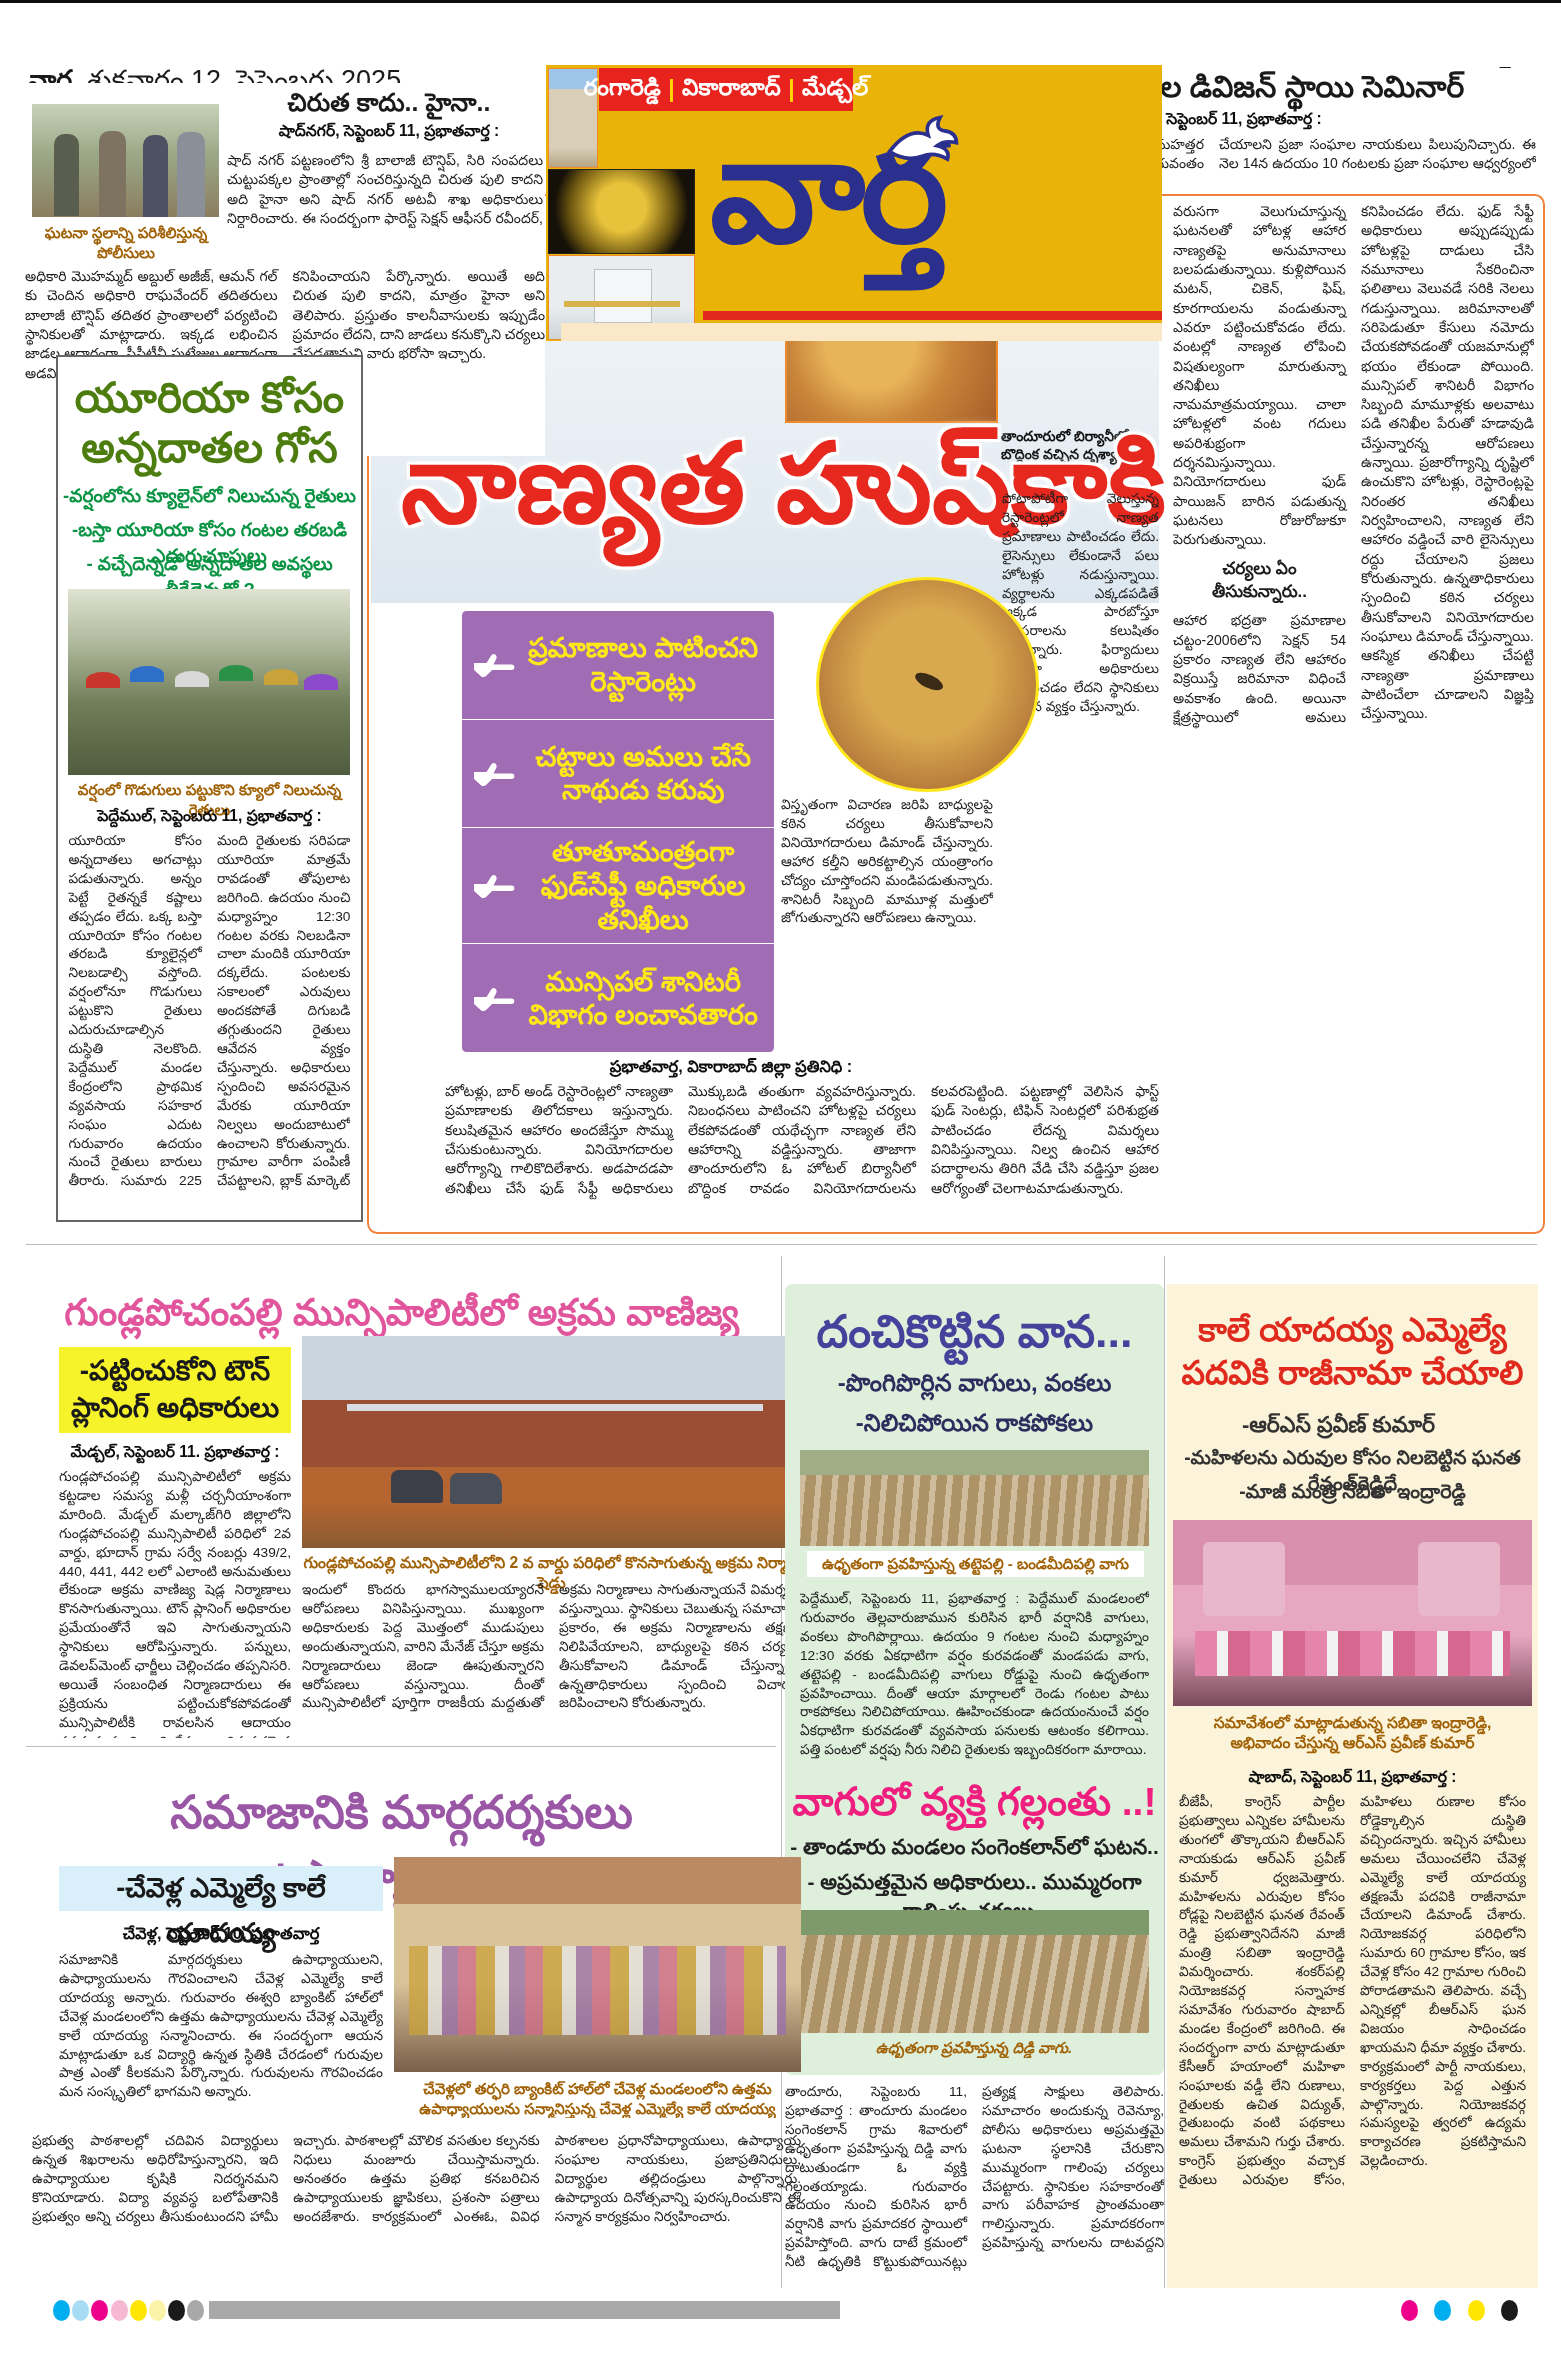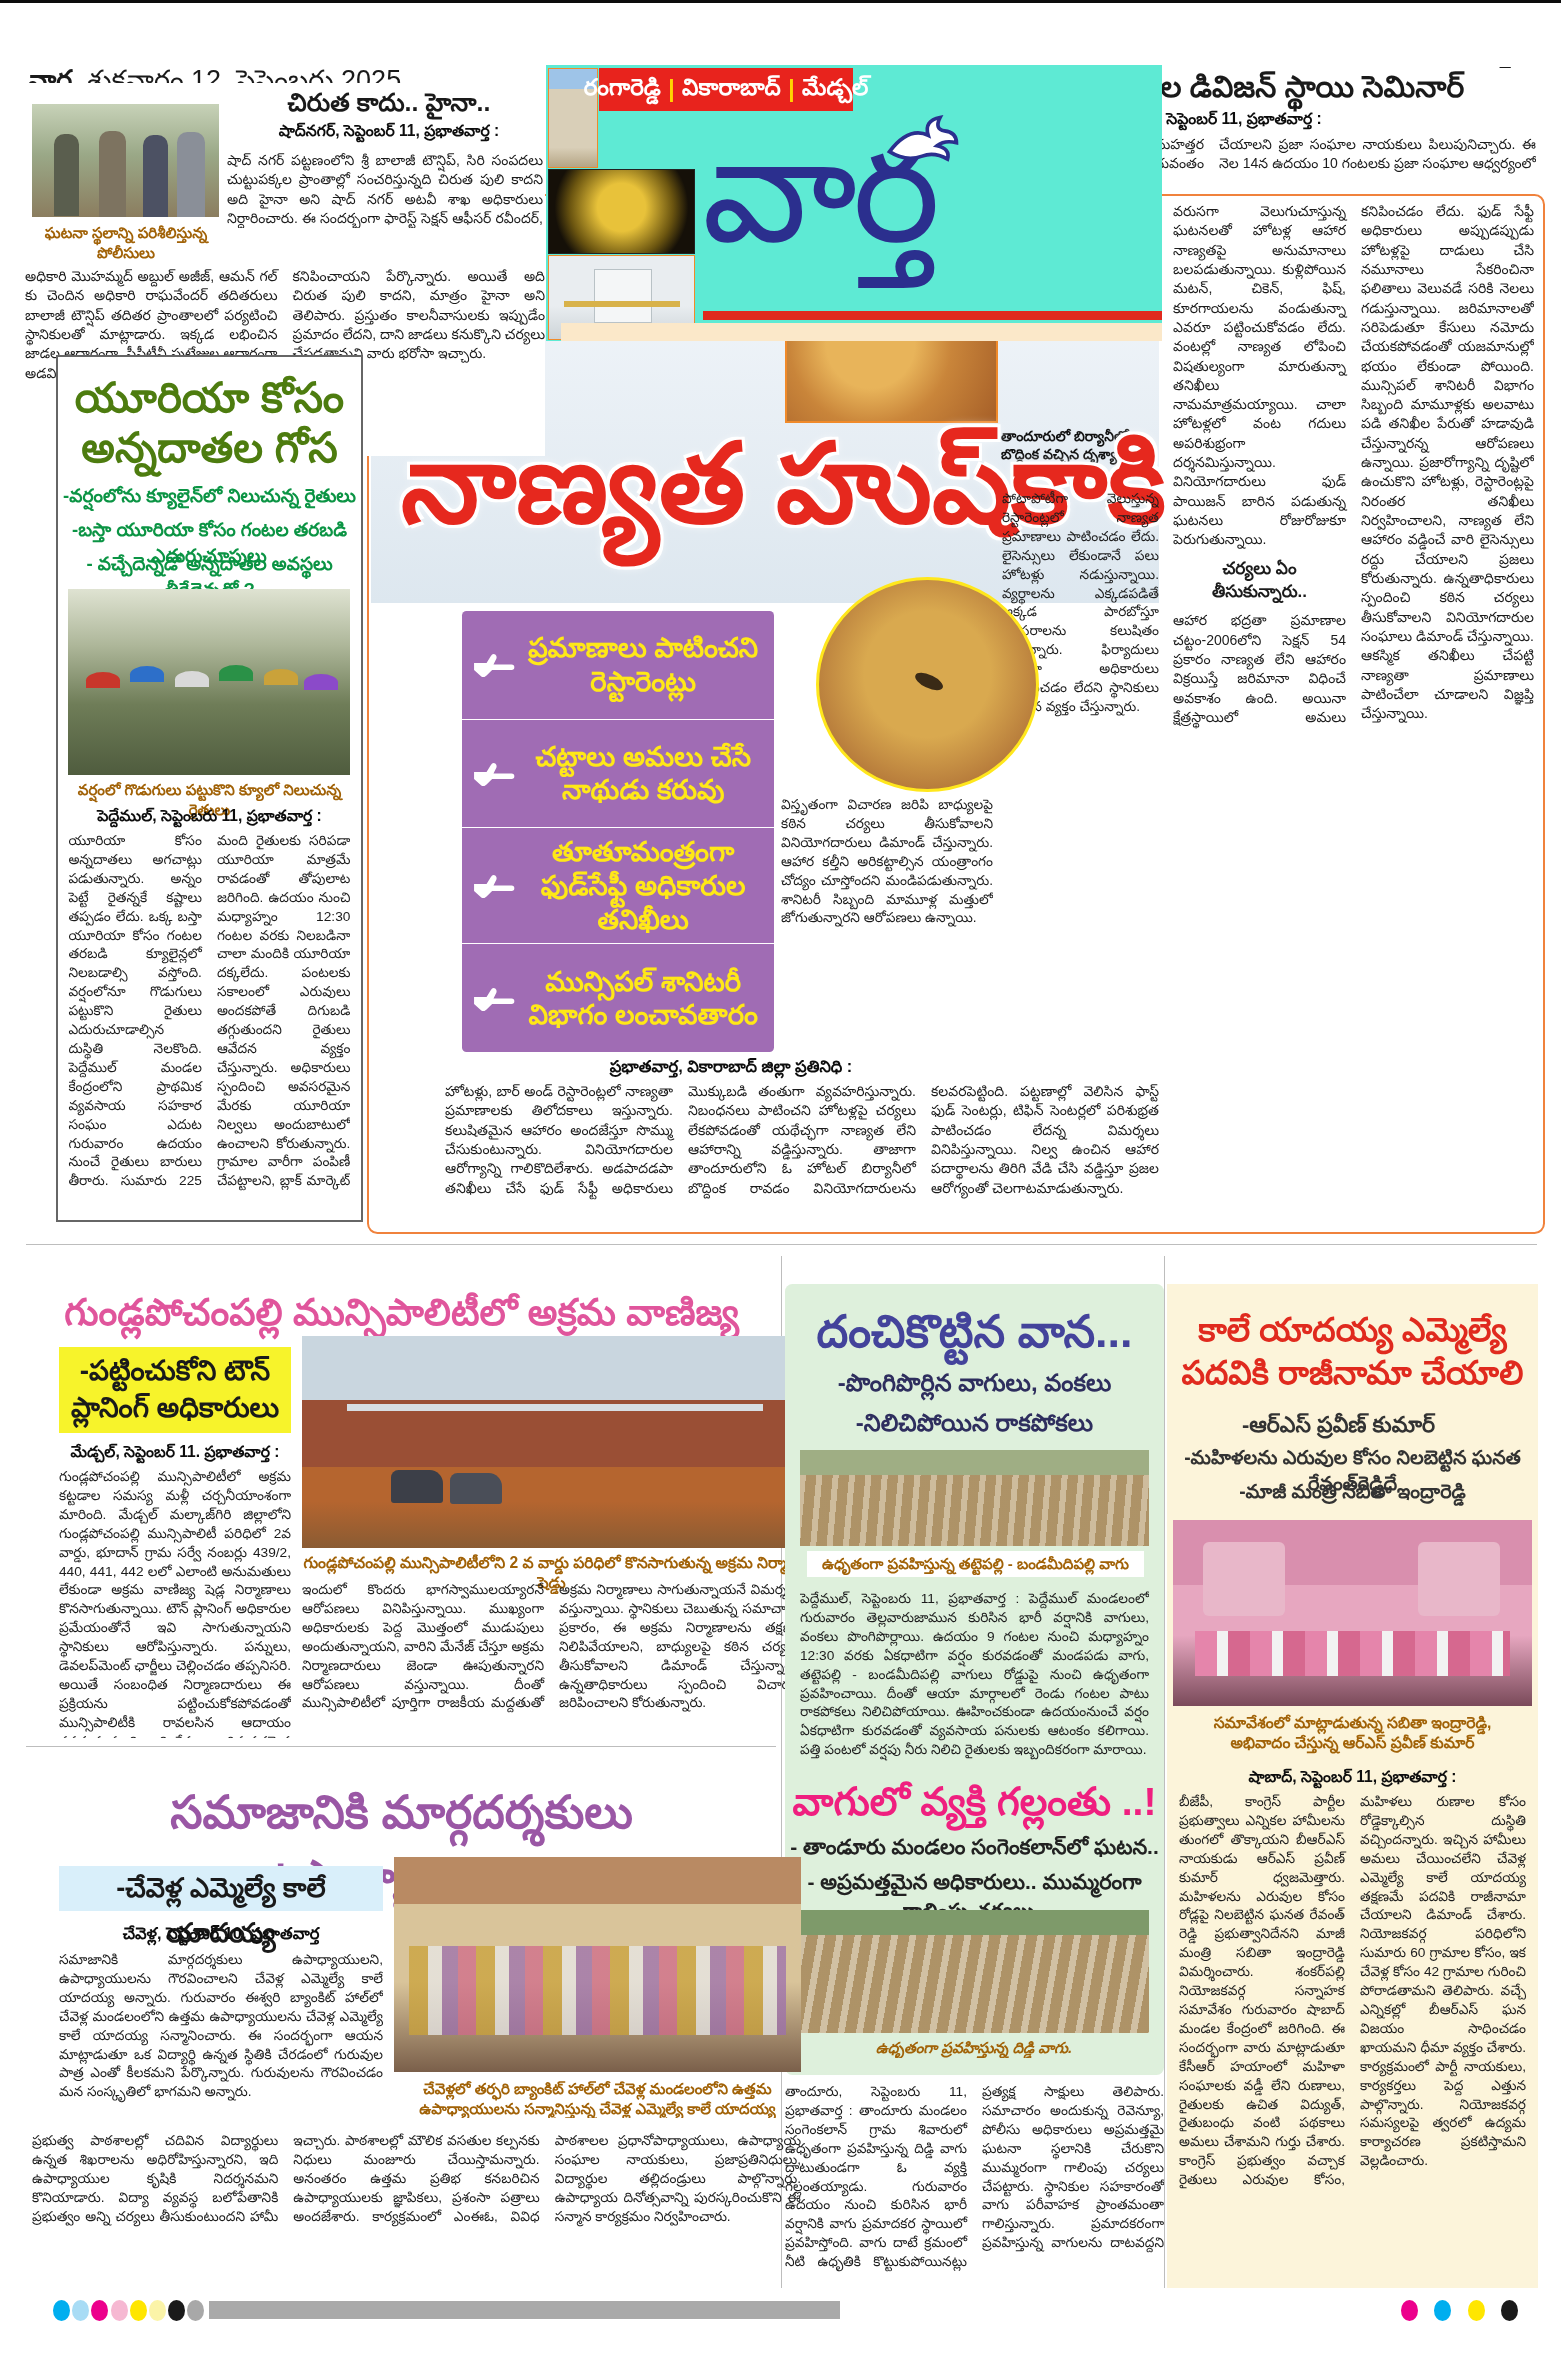--- a/index.html
+++ b/index.html
@@ -43,35 +43,35 @@
       <div style="position:absolute;left:22px;top:30px;width:25px;height:82px;background:#5a5e4e;border-radius:10.4px 10.4px 0 0;"></div>
       <div style="position:absolute;left:67px;top:27px;width:27px;height:86px;background:#7d7360;border-radius:10.4px 10.4px 0 0;"></div>
       <div style="position:absolute;left:111px;top:31px;width:25px;height:82px;background:#4c5163;border-radius:10.4px 10.4px 0 0;"></div>
       <div style="position:absolute;left:145px;top:28px;width:28px;height:85px;background:#8a8f98;border-radius:10.4px 10.4px 0 0;"></div>
     </div>
     <div class="abs body-text" style="left:205px;top:68px;width:316px;height:77px;">షాద్ నగర్ పట్టణంలోని శ్రీ బాలాజీ టౌన్షిప్, సిరి సంపదలు చుట్టుపక్కల ప్రాంతాల్లో సంచరిస్తున్నది చిరుత పులి కాదని అది హైనా అని షాద్ నగర్ అటవీ శాఖ అధికారులు నిర్ధారించారు. ఈ సందర్భంగా ఫారెస్ట్ సెక్షన్ ఆఫీసర్ రవీందర్, బీట్ ఆఫీసర్ వినోద్ కుమార్, ఎల్కిచర్ల అధికారి రవీందర్ రెడ్డి, స్థానిక పోలీసులతో కలిసి పర్యటించారు.</div>
     <div class="abs caption" style="left:0;top:140px;width:208px;height:40px;font-size:15px;">ఘటనా స్థలాన్ని పరిశీలిస్తున్న పోలీసులు</div>
     <div class="abs body-text cols2" style="left:3px;top:184px;width:520px;height:123px;">అధికారి మొహమ్మద్ అబ్దుల్ అజీజ్, ఆమన్ గల్ కు చెందిన అధికారి రాఘవేందర్ తదితరులు బాలాజీ టౌన్షిప్ తదితర ప్రాంతాలలో పర్యటించి స్థానికులతో మాట్లాడారు. ఇక్కడ లభించిన జాడల ఆధారంగా, సీసీటీవీ ఫుటేజుల ఆధారంగా అడవి పిల్లి తో పాటు హైనా ఆనవాళ్లు కనిపించాయని పేర్కొన్నారు. అయితే అది చిరుత పులి కాదని, మాత్రం హైనా అని తెలిపారు. ప్రస్తుతం కాలనీవాసులకు ఇప్పుడేం ప్రమాదం లేదని, దాని జాడలు కనుక్కొని చర్యలు చేపడతామని వారు భరోసా ఇచ్చారు.</div>
   </div>
 
-  <div class="abs" style="left:546px;top:65px;width:616px;height:276px;background:#5eead4;z-index:7;">
+  <div class="abs" style="left:546px;top:65px;width:616px;height:276px;background:#eab308;z-index:7;">
     <div class="abs photo" style="left:1.5px;top:3px;width:48px;height:98px;border:1.5px solid #f08a2a;background:linear-gradient(180deg,#9ec4e8 0 20%,#d9cfb8 20% 80%,#b5a585 100%);"></div>
     <div class="abs" style="left:53px;top:3px;width:254px;height:43px;background:#e8231d;display:flex;align-items:center;justify-content:center;gap:7.4px;color:#fff;font-weight:bold;font-size:23px;">
       <span>రంగారెడ్డి</span>
       <span style="color:#ffd400;">|</span>
       <span>వికారాబాద్</span>
       <span style="color:#ffd400;">|</span>
       <span>మేడ్చల్</span>
     </div>
     <div class="abs photo" style="left:1.5px;top:104px;width:145px;height:83px;background:radial-gradient(circle at 50% 45%,#e8c23a 0 28%,#6b5510 60%,#151008 78%);border:0.7px solid #222;"></div>
     <div class="abs photo" style="left:1.5px;top:190px;width:145px;height:83px;border:1.5px solid #f08a2a;background:linear-gradient(180deg,#e9edf0 0 60%,#cdd4d8 100%);">
       <div style="position:absolute;left:45px;top:13.4px;width:56px;height:52px;background:#f4f6f7;border:0.7px solid #b9c2c6;"></div>
       <div style="position:absolute;left:15px;top:45px;width:116px;height:6px;background:#d8b24a;"></div>
     </div>
-    <div class="abs" style="left:156px;top:25px;font-size:148px;line-height:1.35;font-weight:normal;color:#2b2f8e;letter-spacing:-4.5px;">వార్త</div>
+    <div class="abs" style="left:164px;top:25px;font-size:148px;line-height:1.35;font-weight:bold;color:#2b2f8e;letter-spacing:-4.5px;">వార్త</div>
     <svg class="abs" style="left:333px;top:48px;" width="82" height="58" viewBox="0 0 110 78">
       <path d="M14 52 Q40 18 66 30 Q60 10 82 6 Q74 22 88 24 Q104 26 104 40 Q88 36 78 44 Q96 48 92 62 Q74 52 58 58 Q36 66 14 52 Z" fill="#ffffff" stroke="#2b2f8e" stroke-width="5"></path>
     </svg>
     <div class="abs" style="left:157px;top:246px;width:459px;height:9px;background:#e02a1e;"></div>
     <div class="abs" style="left:15px;top:258px;width:601px;height:18px;background:#fbe8c9;"></div>
   </div>
 
   <div class="abs" style="left:887px;top:68px;width:649px;height:120px;background:#fff;z-index:6;">
     <div class="abs center" style="left:0;top:1.5px;width:649px;font-size:30px;font-weight:bold;">14న ప్రజా సంఘాల డివిజన్ స్థాయి సెమినార్</div>
     <div class="abs dateline" style="left:0;top:42px;width:649px;">షాద్‌నగర్, సెప్టెంబర్ 11, ప్రభాతవార్త :</div>

